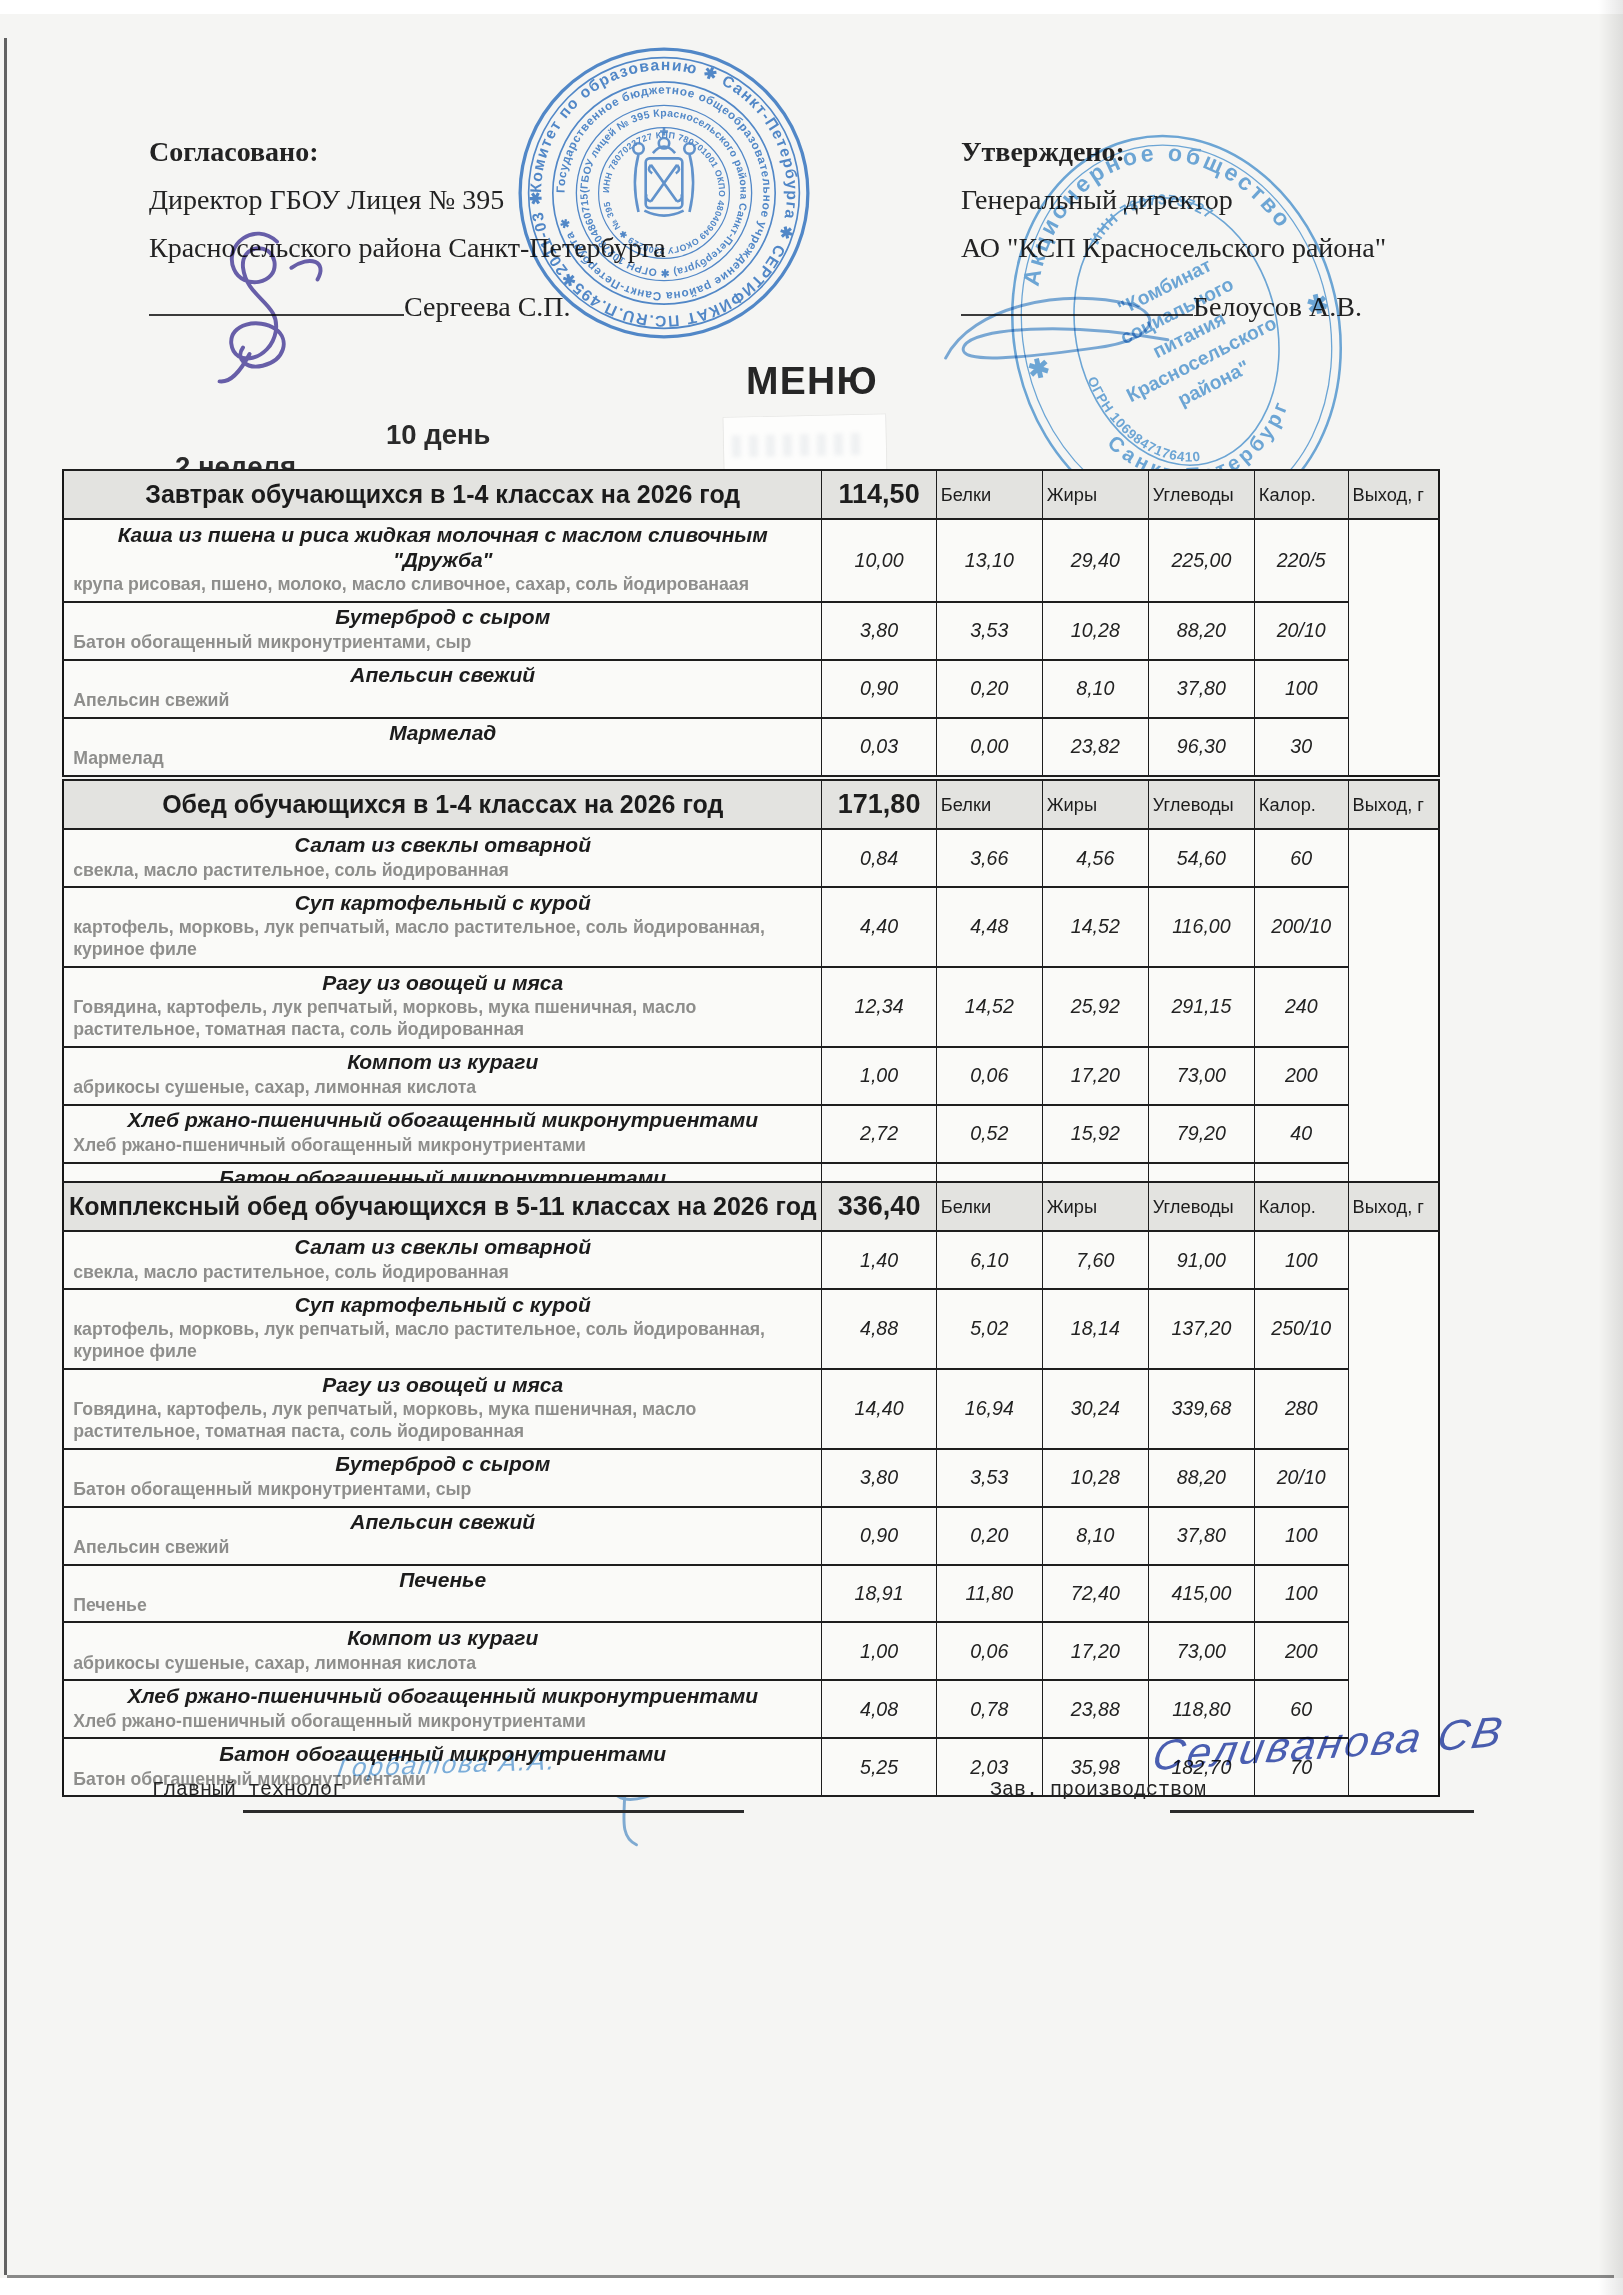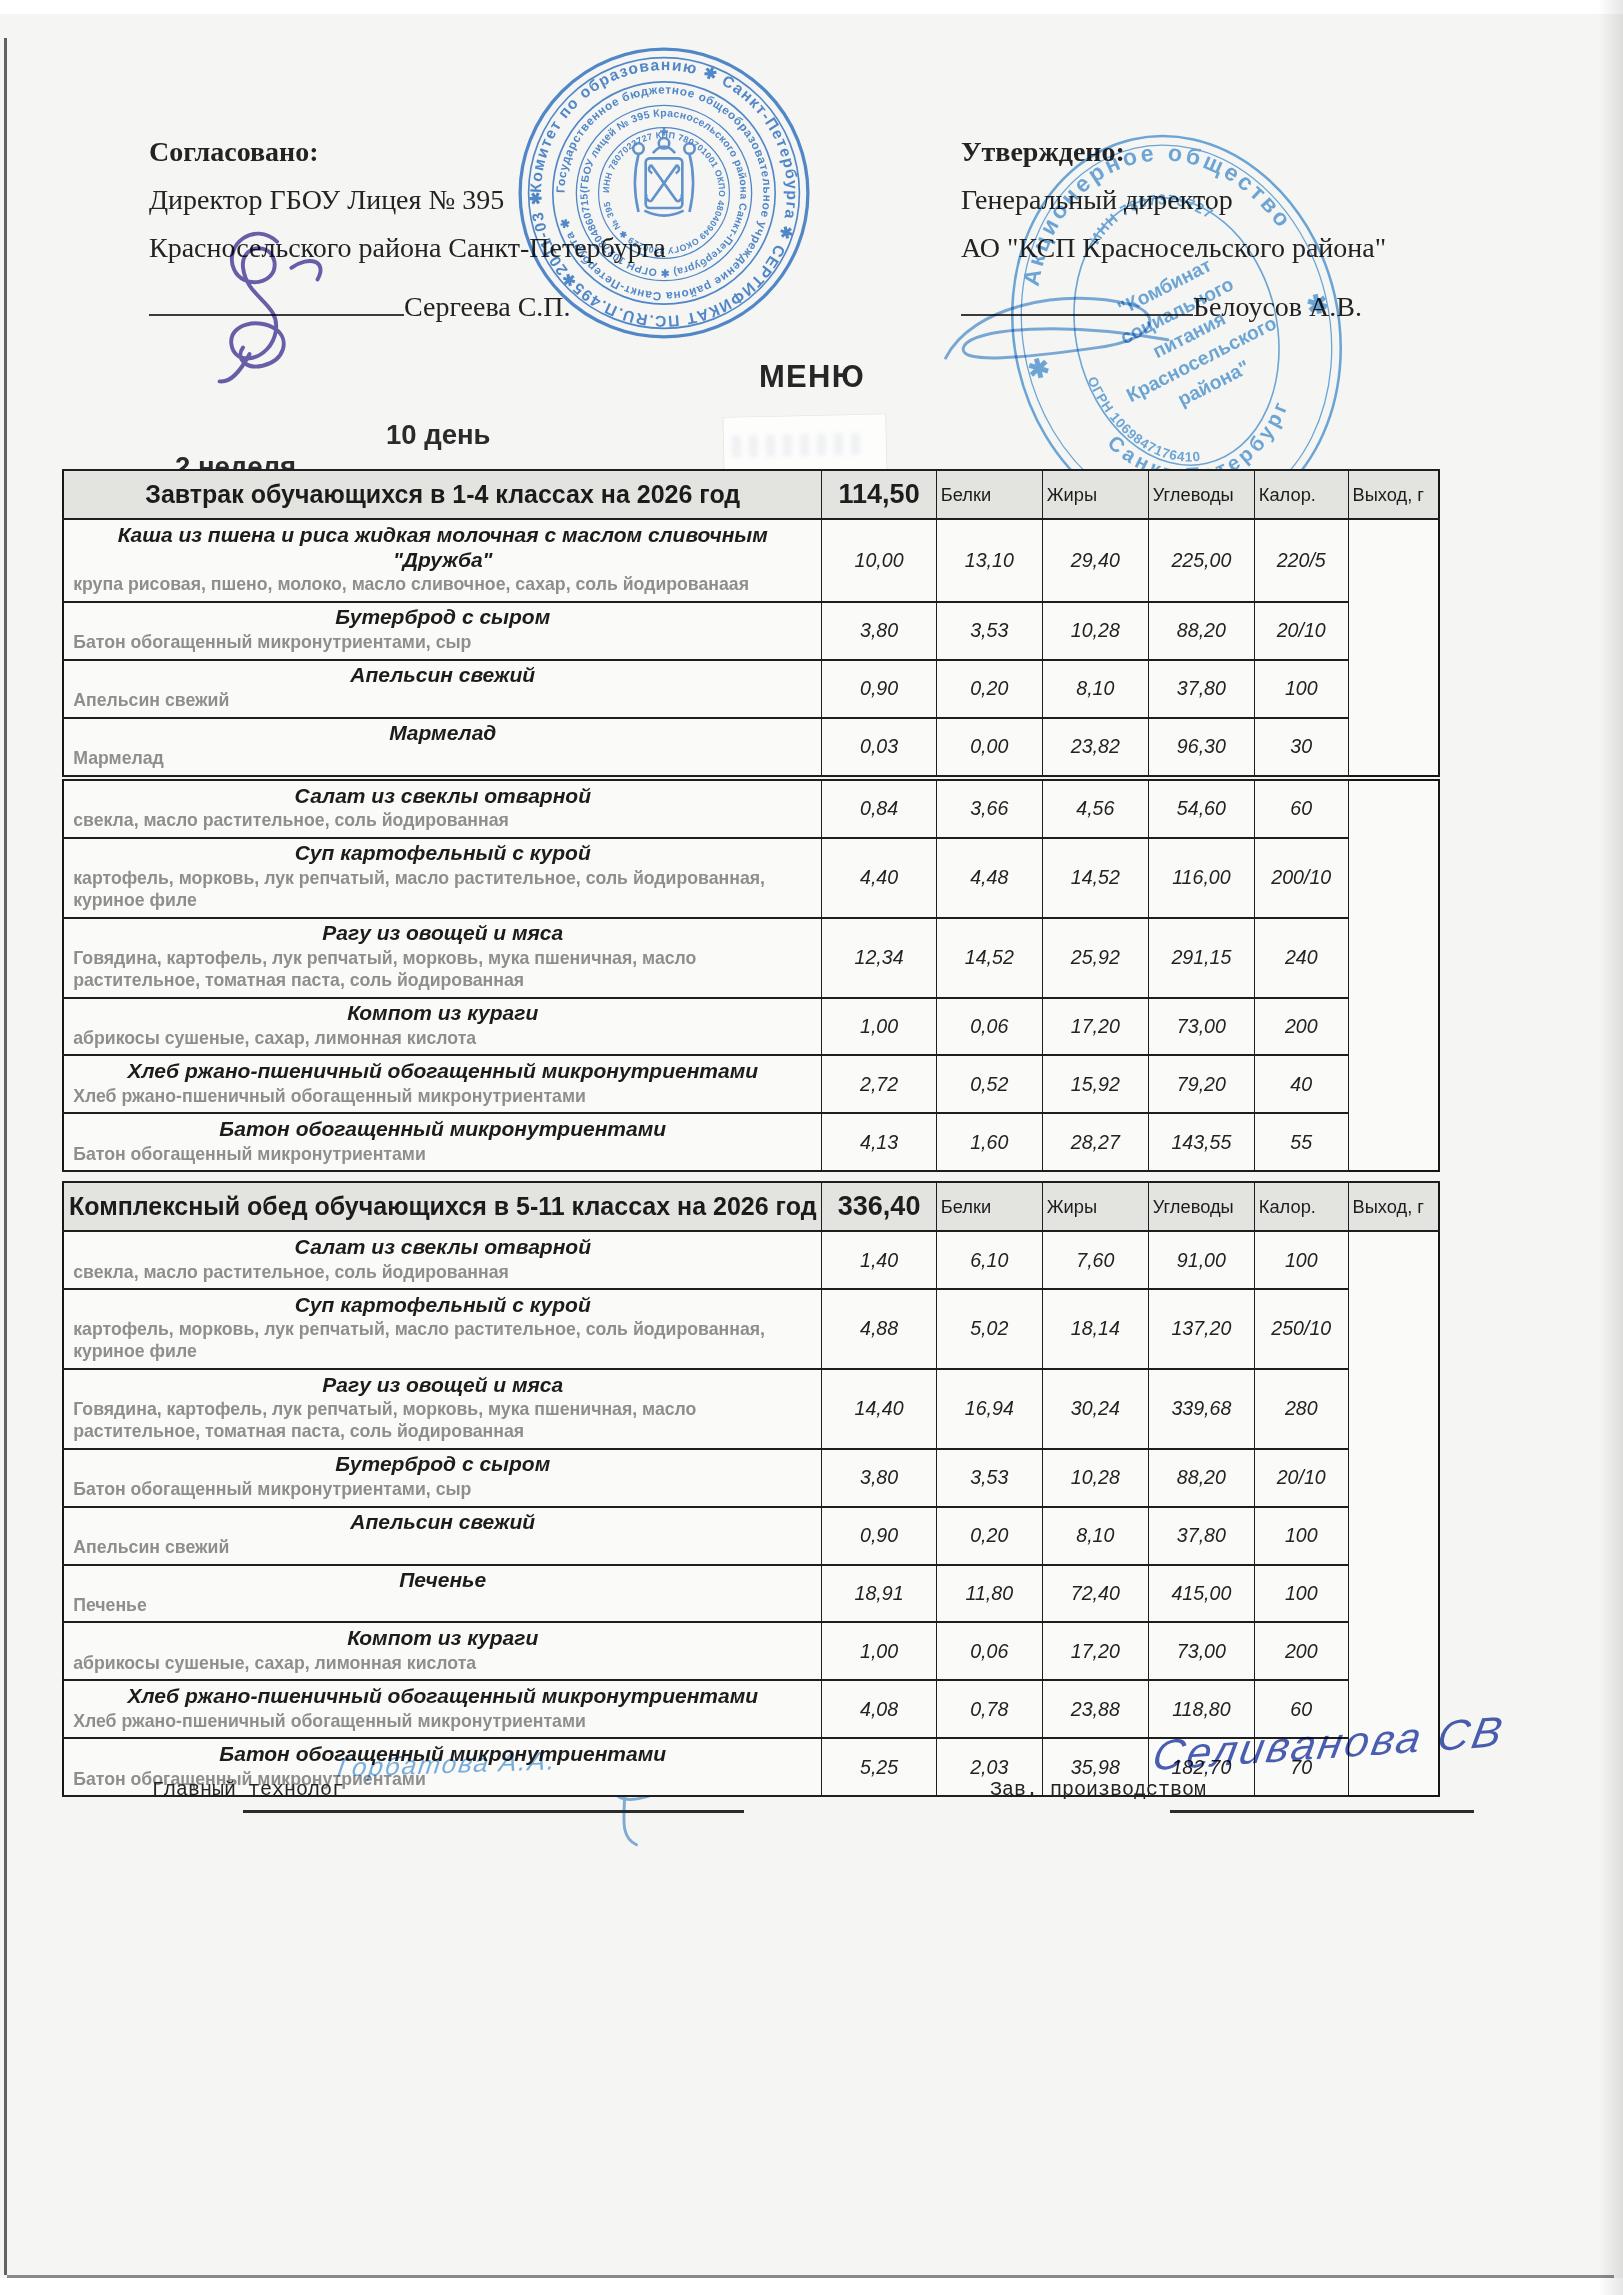--- a/index.html
+++ b/index.html
@@ -14,21 +14,21 @@
 
   
   .serif{font-family:"Liberation Serif",serif;font-size:28px;line-height:1.72;color:#232323;}
   .approve{position:absolute;}
   .approve .hd{font-weight:bold;font-family:Liberation Serif, serif;}
   .sig-row{margin-top:10.5px;white-space:nowrap;}
   .uline{display:inline-block;border-bottom:2px solid #3a3a3a;height:22px;vertical-align:baseline;}
 
   
   .menu-title{position:absolute;left:681px;top:359px;width:262px;text-align:center;
-        font-size:31px;font-weight:bold;letter-spacing:1.3px;color:#262626;}
+        font-size:39px;font-weight:bold;letter-spacing:1.3px;color:#262626;}
   .week{position:absolute;left:175px;top:419px;font-size:27.5px;font-weight:bold;color:#2a2a2a;margin-top:32px;}
   .day{position:absolute;left:386px;top:419px;font-size:27.5px;font-weight:bold;color:#2a2a2a;}
 
   
   .sticker{position:absolute;left:724px;top:416px;width:162px;height:64px;background:#fdfdfc;
         transform:rotate(-1.2deg);box-shadow:0 0 0 0.7px rgba(0,0,0,.05),0 0.7px 2px rgba(0,0,0,.06);}
   .sticker .smudge{position:absolute;left:7.9px;top:18.3px;width:131px;height:22px;opacity:.10;
         background:repeating-linear-gradient(90deg,#7a8aa0 0 9.2px,transparent 9.2px 17px);filter:blur(2px);}
 
   
@@ -255,20 +255,29 @@
       <colgroup>
         <col style="width: 55.1%;">
         <col style="width: 8.3%;">
         <col style="width: 7.7%;">
         <col style="width: 7.7%;">
         <col style="width: 7.7%;">
         <col style="width: 6.8%;">
         <col style="width: 6.6%;">
       </colgroup>
       <tbody>
+        <tr class="head-row">
+          <th class="t-title">Обед обучающихся в 1-4 классах на 2026 год</th>
+          <th class="t-price">171,80</th>
+          <th class="t-col">Белки</th>
+          <th class="t-col">Жиры</th>
+          <th class="t-col">Углеводы</th>
+          <th class="t-col">Калор.</th>
+          <th class="t-col">Выход, г</th>
+        </tr>
         <tr class="menu-row">
           <td class="dish-cell">
             <div class="dish">Салат из свеклы отварной</div>
             <div class="ing">свекла, масло растительное, соль йодированная</div>
           </td>
           <td class="val">0,84</td>
           <td class="val">3,66</td>
           <td class="val">4,56</td>
           <td class="val">54,60</td>
           <td class="val">60</td>

